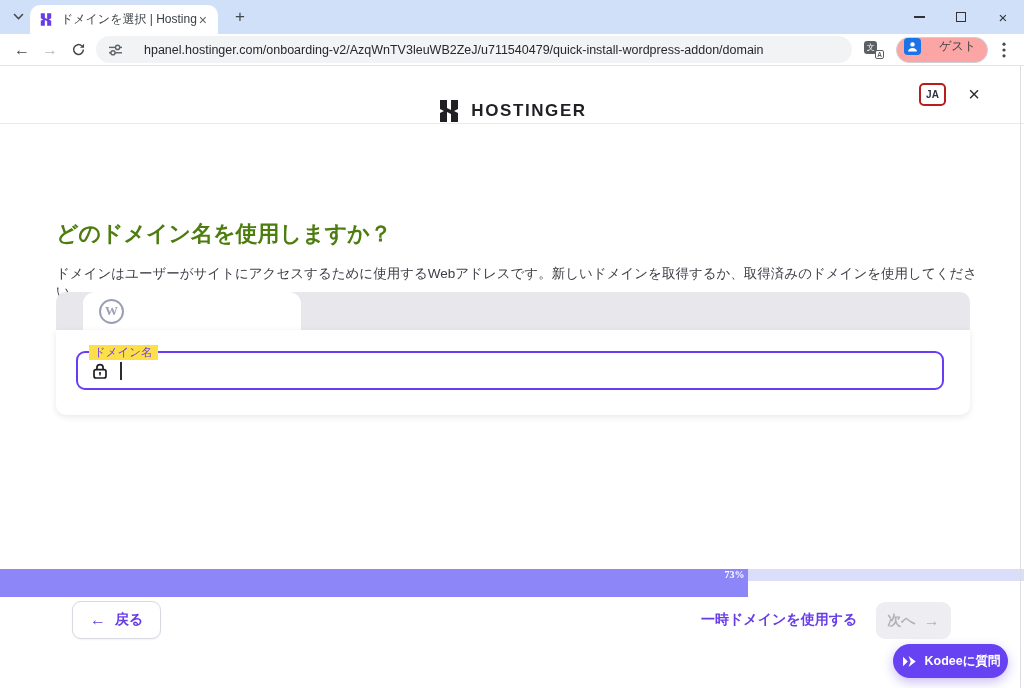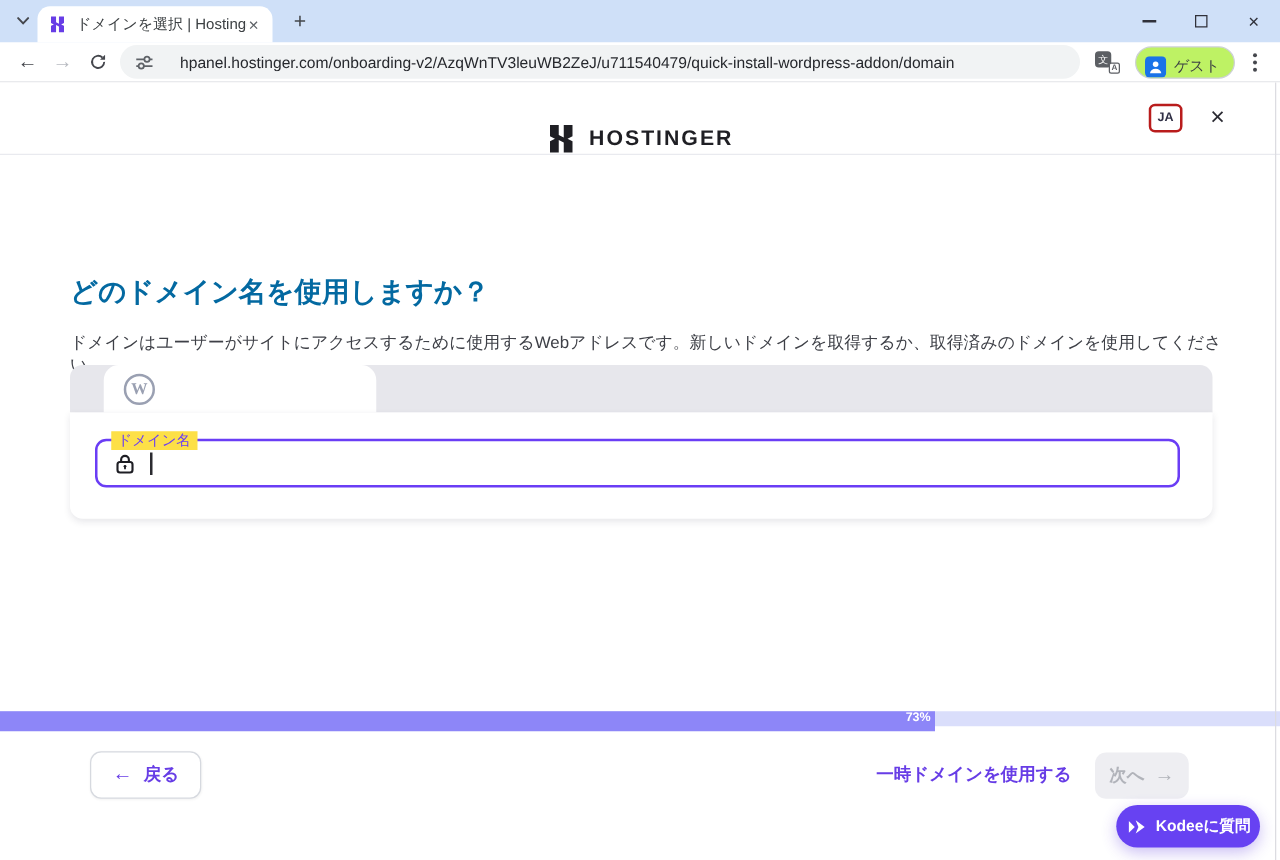--- a/index.html
+++ b/index.html
@@ -30,59 +30,59 @@
     font-size:16px; color:#45474d; }
   .nav-btn.disabled { color:#b8bbc1; }
   .omnibox { flex:1; height:27px; background:#f1f3f4; border-radius:14px; display:flex; align-items:center;
     padding:0 12px; margin:0 6px 0 4px; min-width:0; }
   .omni-url { font-size:12.5px; color:#26282d; white-space:nowrap; overflow:hidden; margin-left:21px; }
   .tr-icon { position:relative; width:20px; height:18px; margin:0 6px; }
   .tr-main { position:absolute; left:0; top:0; width:13px; height:13px; background:#5c5f64; border-radius:3px;
     color:#fff; font-size:8px; line-height:13px; text-align:center; }
   .tr-sub { position:absolute; right:0; bottom:0; width:9px; height:9px; background:#fff; border:1px solid #5c5f64;
     border-radius:2px; color:#5c5f64; font-size:6.5px; line-height:7px; text-align:center; font-weight:bold; }
-  .guest-pill { height:26px; border:1px solid #cdd1d6; border-radius:13px; display:flex; align-items:flex-end;
-    gap:6px; padding:0 11px 0 7px; margin:0 6px; background:#bef264; }
+  .guest-pill { height:26px; border:1px solid #cdd1d6; border-radius:13px; display:flex; align-items:flex-start;
+    gap:18px; padding:0 11px 0 7px; margin:0 6px; background:#fca5a5; }
   .guest-label { font-size:12px; color:#3c4043; }
   .kebab { width:20px; height:26px; display:flex; align-items:center; justify-content:center; margin-right:2px; }
 
   
   .page-header { position:relative; height:58px; background:#fff; border-bottom:1px solid #e9eaef; }
   .logo { position:absolute; left:0; right:0; top:16px; height:57px; display:flex; align-items:center;
     justify-content:center; gap:10px; }
   .logo-text { font-size:17px; font-weight:bold; letter-spacing:1.6px; color:#1f1f24; }
   .ja-btn { position:absolute; right:78px; top:17px; width:27px; height:23px; border:2px solid #b91c1c;
     border-radius:5px; display:flex; align-items:center; justify-content:center;
     font-size:10px; font-weight:bold; color:#2f2f45; background:#fff; }
   .page-close { position:absolute; right:38px; top:14px; width:24px; height:28px; display:flex;
     align-items:center; justify-content:center; font-size:20px; color:#2b2b33; }
 
   
   .page-body { position:relative; height:564px; background:#fff; }
-  .h1 { position:absolute; left:56px; top:95px; font-size:22px; font-weight:bold; color:#0369a1; }
+  .h1 { position:absolute; left:56px; top:95px; font-size:22px; font-weight:bold; color:#4d7c0f; }
   .sub { position:absolute; left:56px; top:141px; right:40px; font-size:13.5px; color:#3e4047; }
 
   .card { position:absolute; left:56px; top:168px; width:914px; }
   .tabstrip { position:relative; height:38px; background:#e7e7ec; border-radius:10px 10px 0 0; }
   .wp-tab { position:absolute; left:27px; top:0; width:218px; height:38px; background:#fff;
     border-radius:12px 12px 0 0; display:flex; align-items:center; padding-left:16px; }
   .wp-icon { width:25px; height:25px; border:2px solid #9aa0b2; border-radius:50%; color:#9aa0b2;
     display:flex; align-items:center; justify-content:center;
     font-family:"Liberation Serif","DejaVu Serif",serif; font-weight:bold; font-size:13px; }
   .card-body { position:relative; height:85px; background:#fff; border-radius:0 0 10px 10px;
     box-shadow:0 2px 6px rgba(25,25,60,.10); }
   .domain-input { position:absolute; left:20px; right:26px; top:21px; height:39px;
     border:2px solid #6a3df5; border-radius:9px; display:flex; align-items:center; padding:0 12px; background:#fff; }
   .input-label { position:absolute; top:-8px; left:11px; background:#fde047; padding:0 5px;
     font-size:11.5px; color:#6a3df5; }
   .caret { width:1.5px; height:18px; background:#2b2b30; margin-left:10px; }
 
   
   .progress { position:absolute; left:0; right:0; top:445px; height:12px; background:#dadefb; }
-  .progress-fill { position:relative; height:16px; background:#8d86f8; }
+  .progress-fill { position:relative; height:28px; background:#8d86f8;font-family:Liberation Serif, serif; }
   .progress-label { position:absolute; right:3px; top:0; font-size:10px; font-weight:bold;
     color:#fff; line-height:12px; }
 
   
   .back-btn { position:absolute; left:72px; top:477px; height:38px; padding:0 17px; background:#fff;
     border:1px solid #d6d9df; border-radius:9px; display:flex; align-items:center; gap:9px;
     color:#673de6; font-size:14px; font-weight:bold; box-shadow:0 1px 2px rgba(0,0,0,.05); }
   .back-arrow { font-size:16px; font-weight:normal; }
   .temp-link { position:absolute; left:701px; top:487px; font-size:14px; font-weight:bold; color:#673de6;font-family:Liberation Serif, serif; }
   .next-btn { position:absolute; left:876px; top:478px; width:75px; height:37px; background:#eeeef2;

